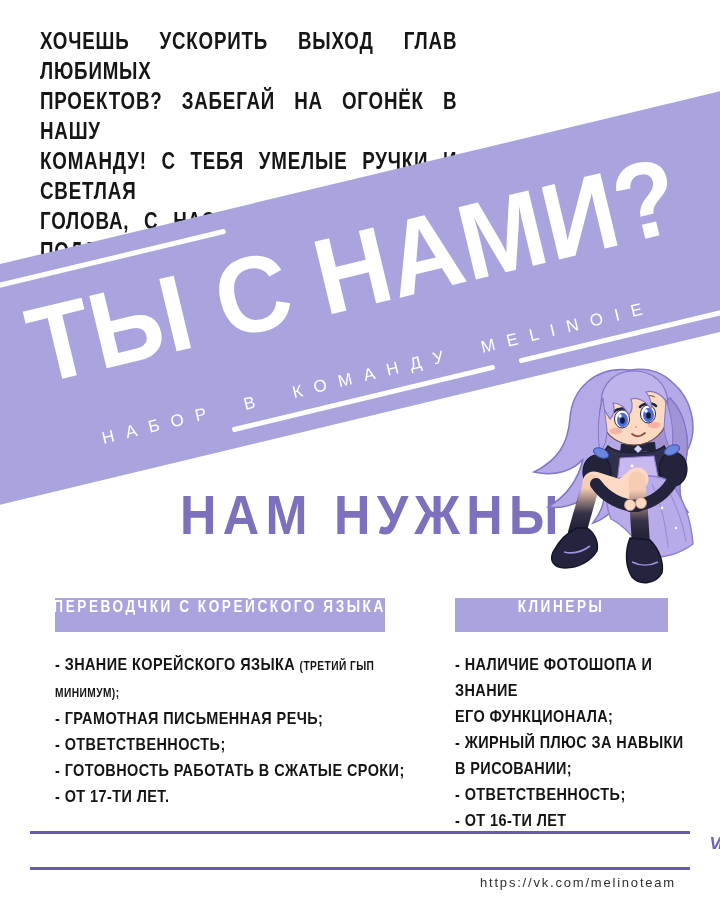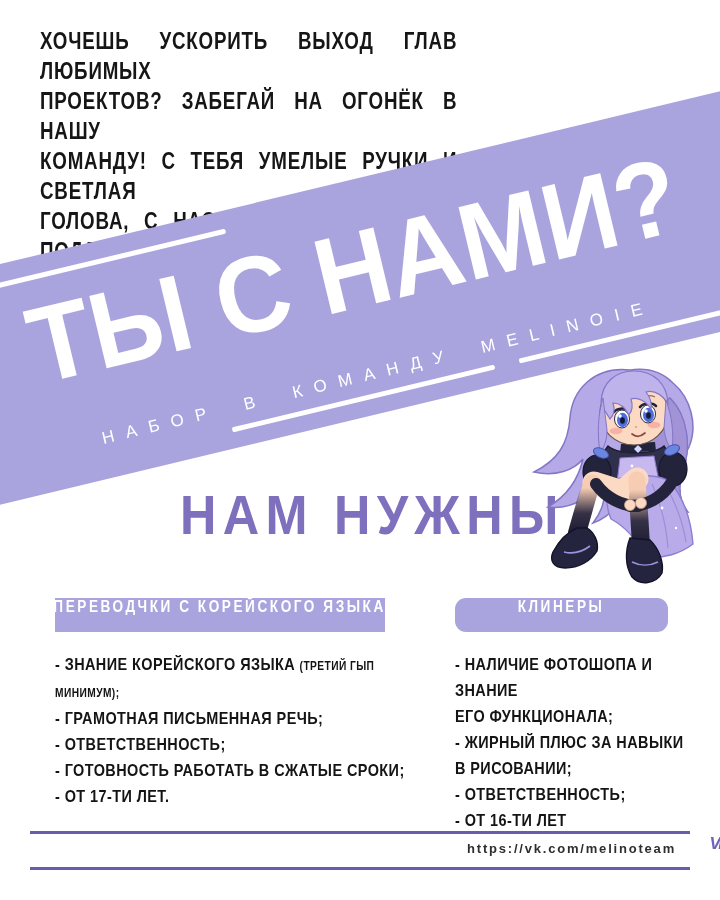--- a/index.html
+++ b/index.html
@@ -45,38 +45,38 @@
   
   .sec-head{
     position:absolute;top:598px;height:34px;background:#a9a3de;
     display:flex;align-items:flex-start;justify-content:center;z-index:2;
   }
   .sec-head span{
     color:#ffffff;font-weight:700;font-size:16px;letter-spacing:3px;
     transform:scaleX(0.85);white-space:nowrap;
   }
   .sec-head.left{left:55px;width:330px;}
-  .sec-head.right{left:455px;width:213px;border-radius:11px;}
+  .sec-head.right{left:455px;width:213px;}
   .list{
     position:absolute;top:652px;
     transform:scaleX(0.85);transform-origin:left top;
     font-weight:700;font-size:17px;line-height:26px;letter-spacing:0.5px;color:#141414;
     z-index:2;
   }
   .list.left{left:55px;width:440px;}
   .list.right{left:455px;width:300px;}
   .list .item{white-space:pre-line;}
   .list .small{font-size:12px;letter-spacing:0.5px;}
   
   .f-line{position:absolute;left:30px;width:660px;height:3px;background:#675cad;z-index:2;}
   .f-line.top{top:831px;}
   .f-line.bottom{top:867px;}
   .url{
-    position:absolute;top:841px;right:86px;
-    font-size:13px;letter-spacing:1.8px;color:#2e2e2e;font-weight:700;z-index:2;
+    position:absolute;top:875px;right:86px;
+    font-size:13px;letter-spacing:1.8px;color:#2e2e2e;font-weight:400;z-index:2;
   }
   .vk{
     position:absolute;top:834px;right:34px;
     font-size:17px;font-weight:900;font-style:italic;letter-spacing:-2.5px;
     color:#6f63bb;z-index:2;
   }
   
   .mascot{position:absolute;left:520px;top:356px;width:192px;height:238px;z-index:5;}
 </style>
 </head>

